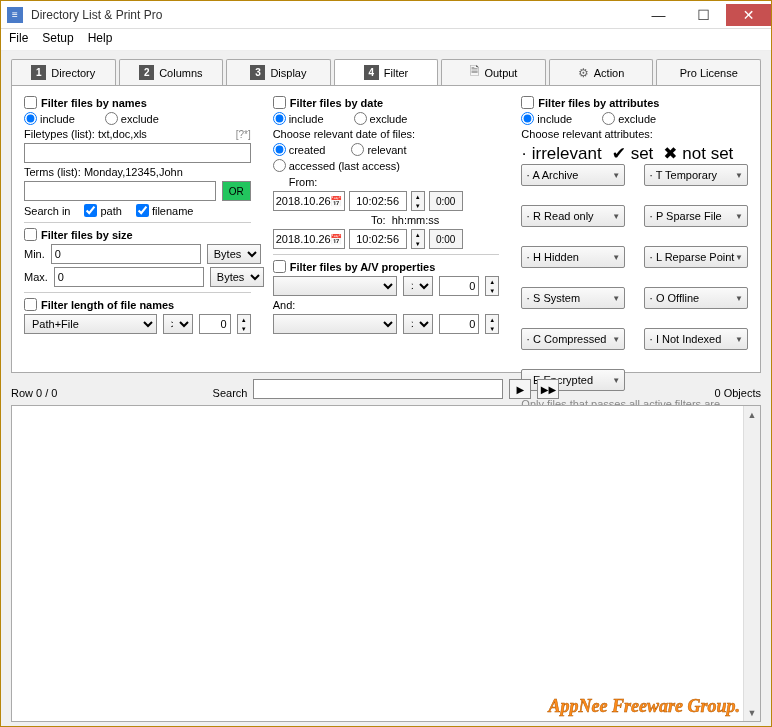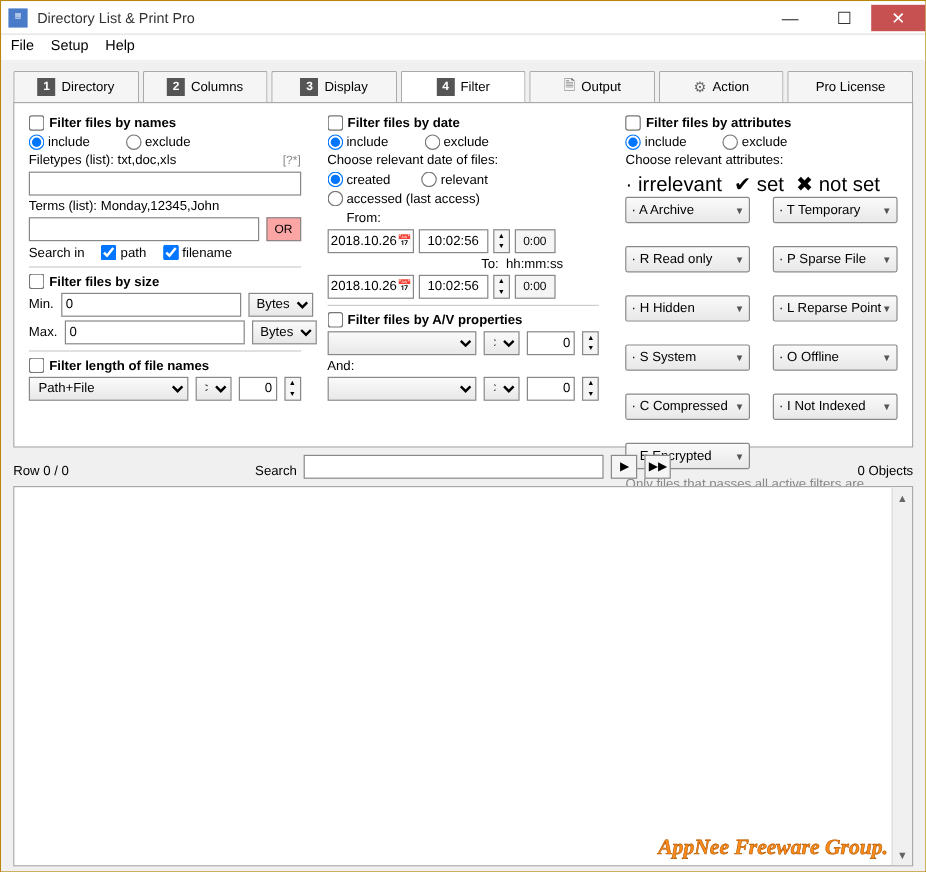--- a/index.html
+++ b/index.html
@@ -24,21 +24,21 @@
 .cols { display: flex; gap: 22px; }
 .col { flex: 1; min-width:0;}
 .sec-head { display: flex; align-items: center; gap: 4px; font-weight: bold; margin-bottom: 3px; }
 .sec-head input { margin: 0; }
 .row { display: flex; align-items: center; gap: 6px; margin-bottom: 3px; }
 .row label { display: flex; align-items: center; gap: 3px; }
 .row input[type=radio], .row input[type=checkbox] { margin: 0; }
 input[type=text], select { font-size: 11px; height: 20px; border: 1px solid #888; padding: 0 3px; background:#fff;}
 .txt-full { width: 100%; }
 .hint { color: #888; font-size: 10px; }
-.small-btn { height: 20px; padding: 0 6px; border: 1px solid #888; background: #fca5a5; font-size: 10px; cursor: pointer; }
+.small-btn { height: 20px; padding: 0 6px; border: 1px solid #888; background: #22c55e; font-size: 10px; cursor: pointer; }
 hr { border: none; border-top: 1px solid #ccc; margin: 5px 0; }
 .date-row { display: flex; gap: 4px; align-items: center; margin-bottom: 3px; }
 .date-in { width: 72px; height:20px; border:1px solid #888; padding:0 2px; font-size:11px; display:flex; align-items:center; justify-content:space-between;}
 .date-in .cal{font-size:10px;color:#555;}
 .time-in { width: 58px; height:20px; border:1px solid #888; padding:0 2px; font-size:11px; text-align:center;}
 .spin { width: 14px; height: 20px; border: 1px solid #888; display: flex; flex-direction: column; font-size: 6px; background:#f5f5f5;}
 .spin div{flex:1;display:flex;align-items:center;justify-content:center;cursor:pointer;}
 .mini { width: 34px; height: 20px; border: 1px solid #888; background: #f5f5f5; font-size: 10px; display:flex;align-items:center;justify-content:center;cursor:pointer;}
 .attr-grid { display: grid; grid-template-columns: 1fr 1fr; gap: 19px; margin-top:0;}
 .attr-sel { height: 22px; border: 1px solid #888; background: linear-gradient(#fafafa,#e8e8e8); display: flex; align-items: center; padding: 0 4px; font-size: 11px; cursor: pointer; justify-content:space-between;border-radius:2px;}
@@ -229,21 +229,21 @@
               </div>
             <input class="time-in" value="10:02:56" style="">
             <div class="spin">
                 <div>▲</div>
                 <div>▼</div>
               </div>
             <div class="mini">0:00</div>
           </div>
           <div class="row" style="justify-content:flex-end;">
               <span>To:</span>
-              <span style="margin-right:30px;">hh:mm:ss</span>
+              <span style="margin-right:60px;">hh:mm:ss</span>
             </div>
           <div class="date-row">
             <div class="date-in">
                 <span>2018.10.26</span>
                 <span class="cal">📅</span>
               </div>
             <input class="time-in" value="10:02:56" style="">
             <div class="spin">
                 <div>▲</div>
                 <div>▼</div>

